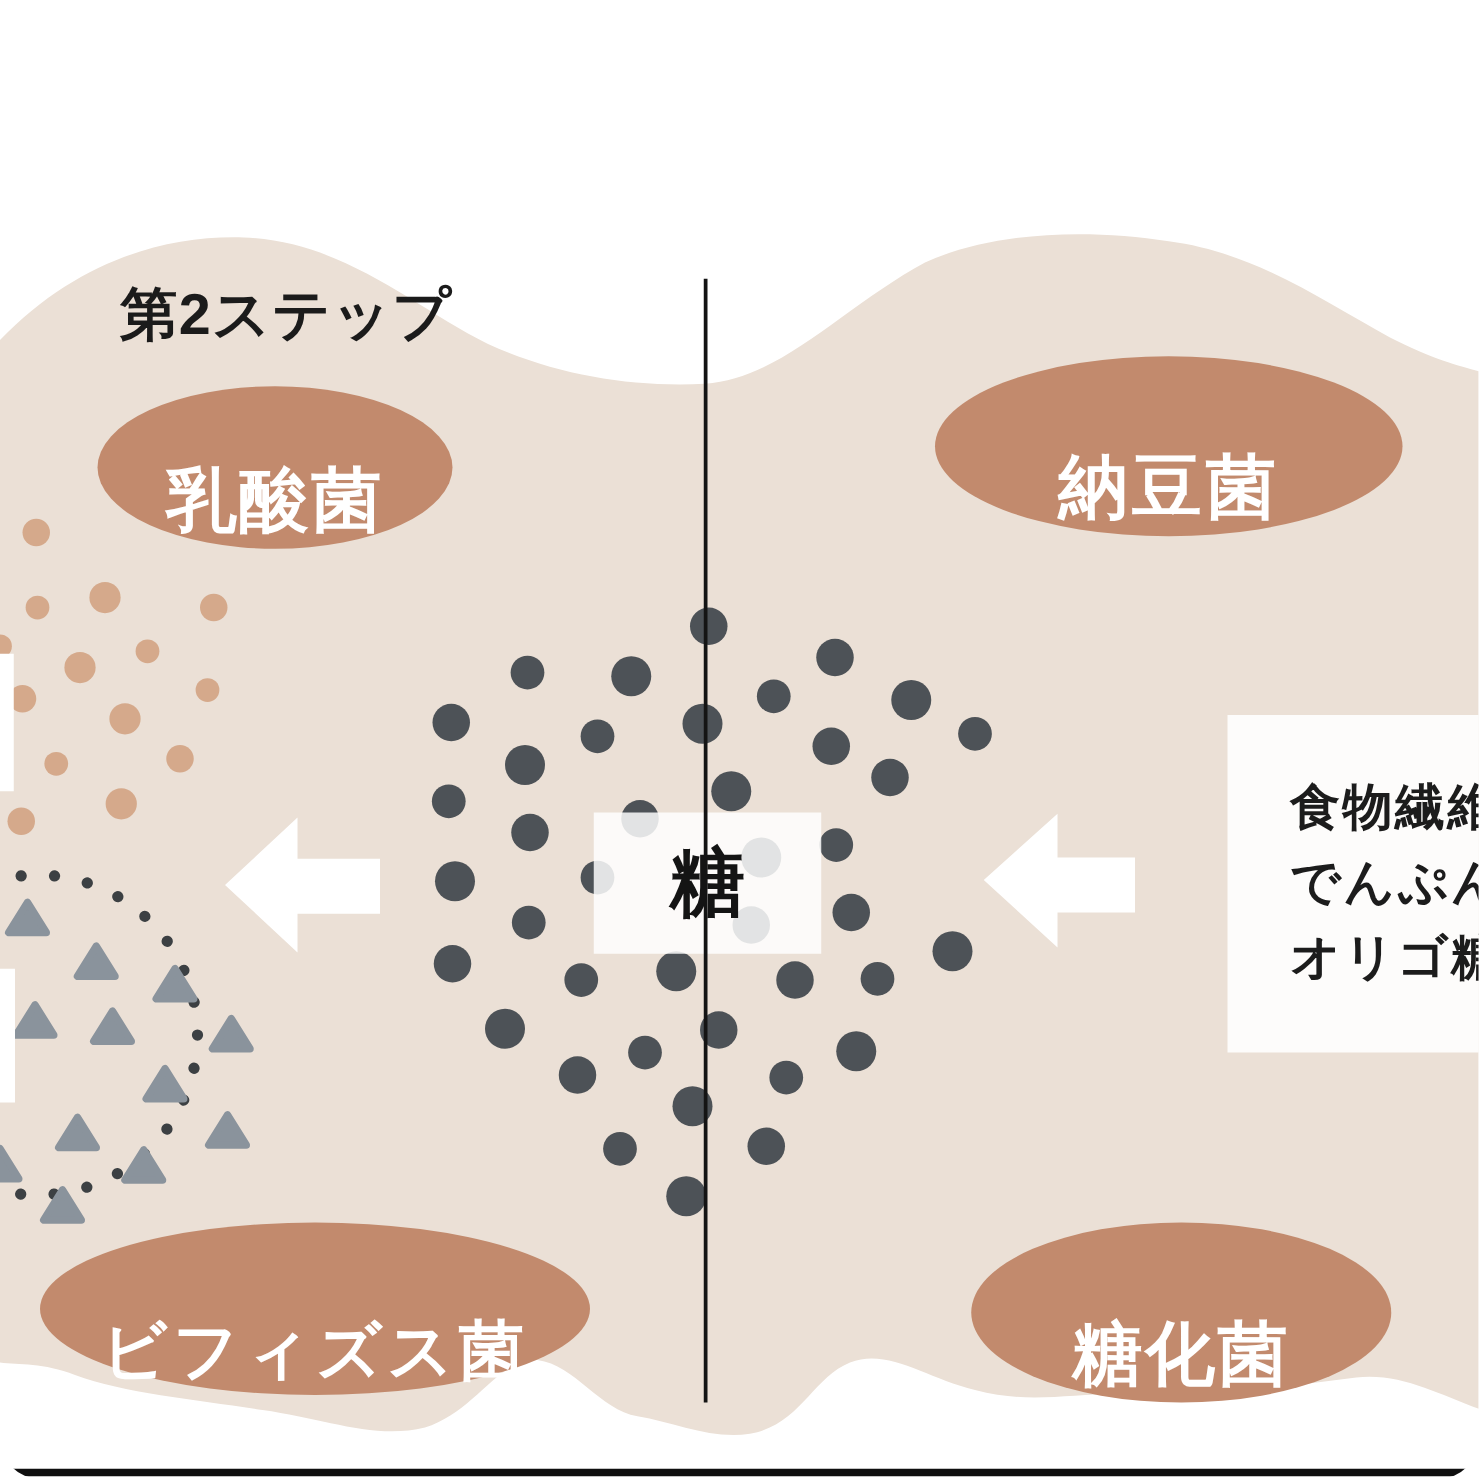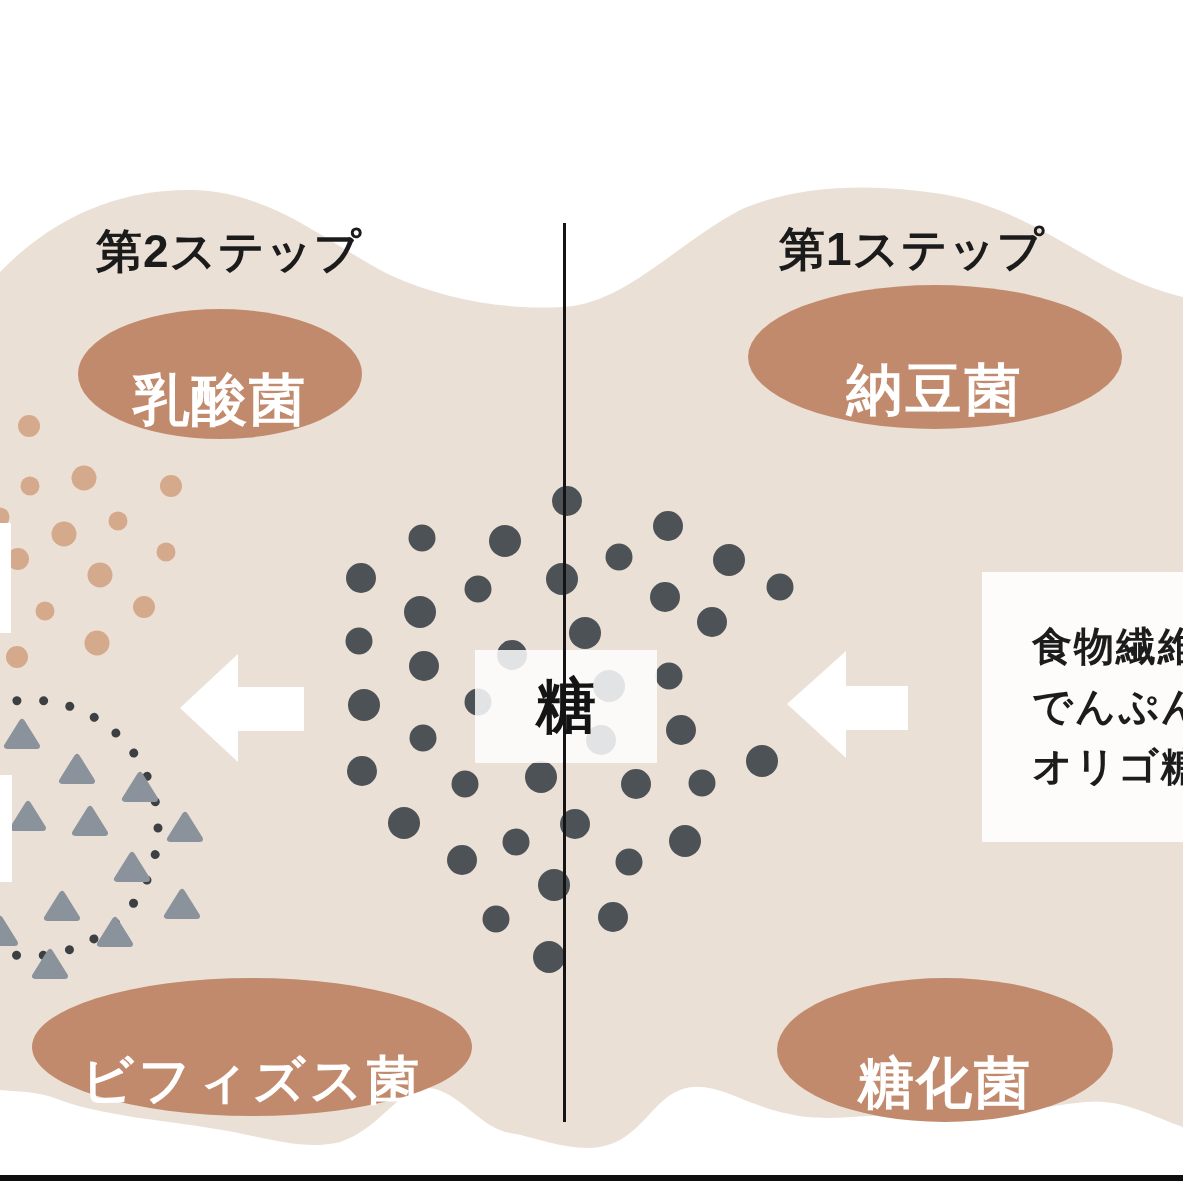--- a/index.html
+++ b/index.html
@@ -1,18 +1,19 @@
 <!DOCTYPE html>
 <html style="--paper-blob: #ebe0d6; --bacteria-oval: #c28a6d; --oval-text: #ffffff; --title-text: #1b1b1b; --sugar-dot: #4d5257; --starter-dot: #d5a98b; --triangle: #8a939c; --dotted-circle: #3c4043; --divider: #141414; --bottom-rule: #0f0f0f; --arrow: #ffffff;"><head>
 <meta charset="utf-8">
 <style>
   html,body{margin:0;padding:0;background:#ffffff;}
   .stage{
     position:relative;width:1183px;height:1183px;background:#ffffff;overflow:hidden;
     font-family:"Liberation Sans", sans-serif;
+    border-radius:32px;
   }
   svg.deco{position:absolute;left:0;top:0;z-index:1;}
   .blob{fill:var(--paper-blob,#ebe0d6);}
   .arrow{fill:var(--arrow,#ffffff);}
   .title{
     position:absolute;z-index:3;font-weight:900;font-size:46px;line-height:50px;
     color:var(--title-text,#1b1b1b);letter-spacing:1px;white-space:nowrap;
   }
   .oval{
     position:absolute;z-index:4;background:var(--bacteria-oval,#c28a6d);border-radius:50%;
@@ -135,21 +136,20 @@
         <circle cx="512" cy="655" r="15" fill="#4d5257"></circle>
         <circle cx="478" cy="702" r="13.5" fill="#4d5257"></circle>
         <circle cx="609" cy="686" r="16" fill="#4d5257"></circle>
         <circle cx="601" cy="740" r="15" fill="#4d5257"></circle>
       </g>
     <polygon class="arrow" points="180,708 238,654 238,687 304,687 304,731 238,731 238,762"></polygon>
     <polygon class="arrow" points="787,704 846,651 846,686 908,686 908,730 846,730 846,758"></polygon>
   </svg>
 
   <div class="title" style="left:96px;top:226px;">第2ステップ</div>
-  <div class="title" style="left:779px;top:224px;">第1ステップ</div>
 
   <div class="oval" style="left:78px;top:309px;width:284px;height:130px;font-size:56px;letter-spacing:2px;">
     <span>乳酸菌</span>
   </div>
 
   <div class="oval" style="left:748px;top:285px;width:374px;height:144px;font-size:56px;letter-spacing:3px;">
     <span>納豆菌</span>
   </div>
 
   <div class="oval" style="left:777px;top:978px;width:336px;height:144px;font-size:56px;letter-spacing:2px;">

